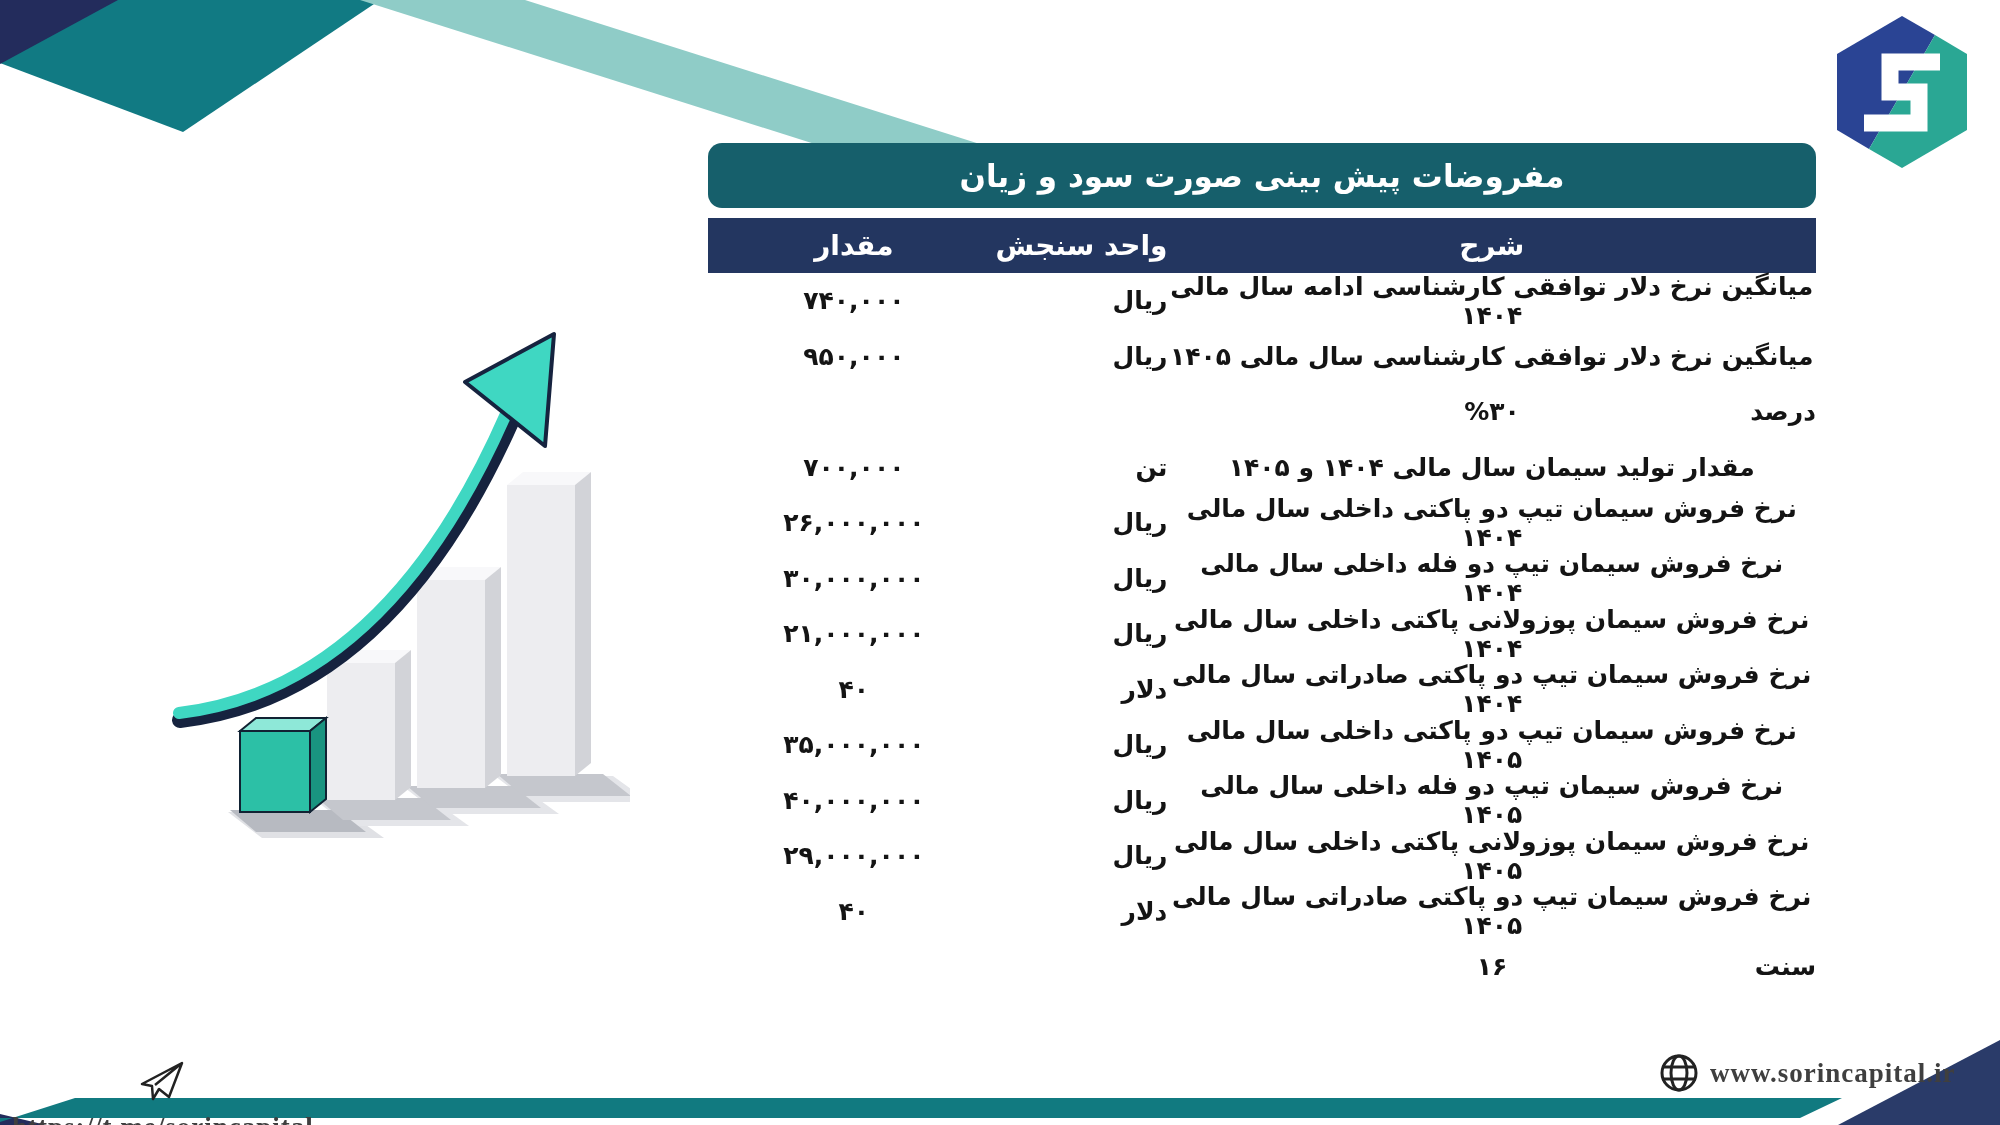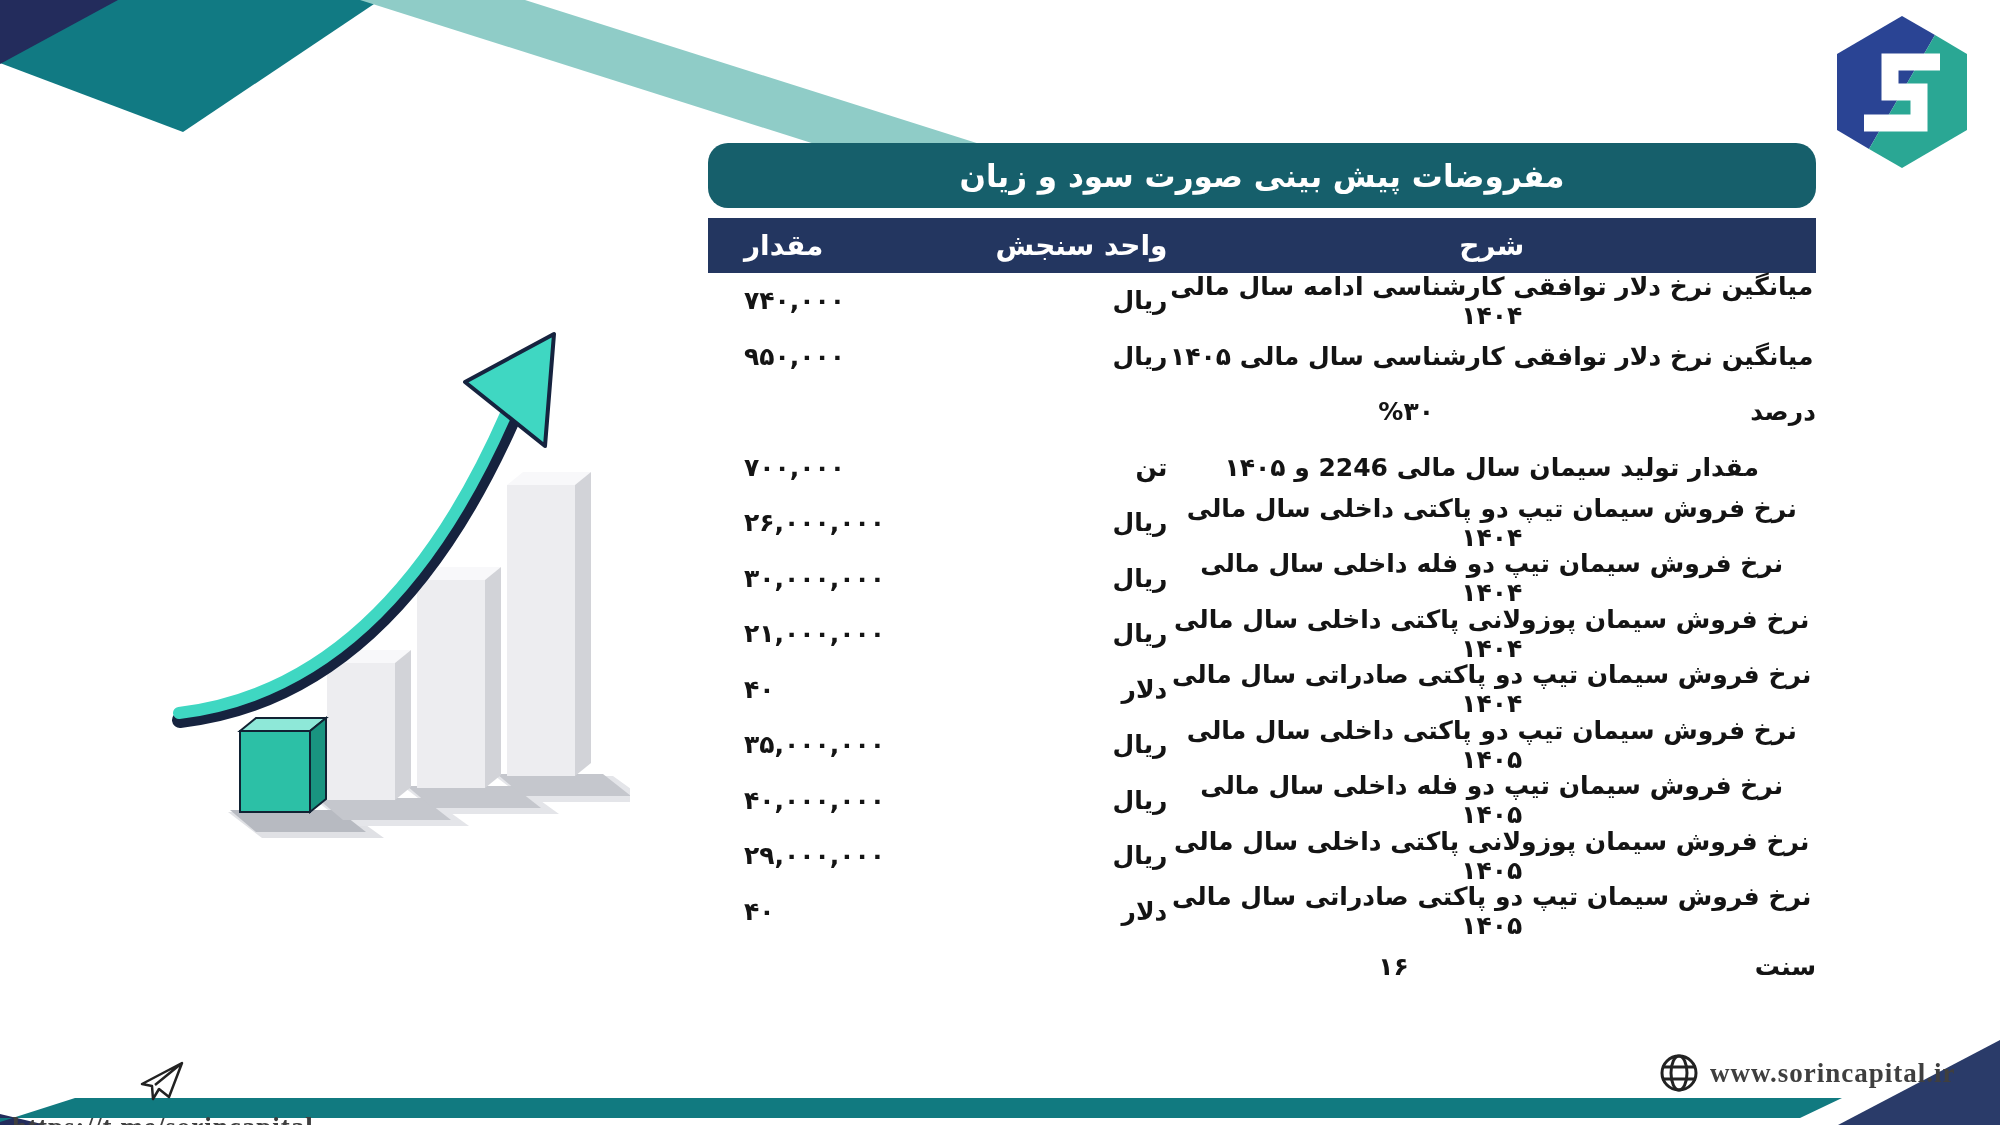--- a/index.html
+++ b/index.html
@@ -3,30 +3,30 @@
 <meta charset="utf-8">
 <style>
   html,body{margin:0;padding:0;}
   .slide{position:relative;width:2000px;height:1125px;background:#ffffff;overflow:hidden;
          font-family:"DejaVu Sans",sans-serif;}
   svg{display:block;}
   .abs{position:absolute;}
 
   
   .assump{position:absolute;left:708px;top:143px;width:1108px;direction:rtl;}
-  .title-bar{height:65px;border-radius:20px;background:#165f6b;color:#fff;
+  .title-bar{height:65px;border-radius:14px;background:#165f6b;color:#fff;
              display:flex;align-items:center;justify-content:center;
              font-size:31px;font-weight:bold;}
   .head-row{margin-top:10px;height:55px;background:#233660;color:#fff;
             display:flex;align-items:center;font-size:28px;font-weight:bold;}
   .t-row{height:55.5px;display:flex;align-items:center;
          font-size:25px;font-weight:bold;color:#141414;}
   .col-desc{width:60.5%;text-align:center;}
   .col-unit{width:19%;}
-  .col-value{width:20.5%;text-align:left;margin-left:36px;}
+  .col-value{width:20.5%;text-align:center;margin-left:36px;}
   .num{direction:ltr;unicode-bidi:isolate;}
 
   
   .footer-link{position:absolute;display:flex;align-items:center;gap:10px;
                font-family:"Liberation Serif","DejaVu Serif",serif;font-weight:bold;
                color:#3f3f3f;font-size:27px;letter-spacing:1px;}
   .tg{left:12px;top:1058px;flex-direction:column;}
   .web{left:1658px;top:1052px;}
 </style>
 </head>
@@ -109,21 +109,21 @@
       <div class="col-unit">ریال</div>
       <div class="col-value"><span class="num">۹۵۰,۰۰۰</span></div>
     </div>
 
     <div class="t-row">
       <div class="col-unit">درصد</div>
       <div class="col-value"><span class="num">%۳۰</span></div>
     </div>
 
     <div class="t-row">
-      <div class="col-desc">مقدار تولید سیمان سال مالی 2246 و ۱۴۰۵</div>
+      <div class="col-desc">مقدار تولید سیمان سال مالی ۱۴۰۴ و ۱۴۰۵</div>
       <div class="col-unit">تن</div>
       <div class="col-value"><span class="num">۷۰۰,۰۰۰</span></div>
     </div>
 
     <div class="t-row">
       <div class="col-desc">نرخ فروش سیمان تیپ دو پاکتی داخلی سال مالی ۱۴۰۴</div>
       <div class="col-unit">ریال</div>
       <div class="col-value"><span class="num">۲۶,۰۰۰,۰۰۰</span></div>
     </div>
 

